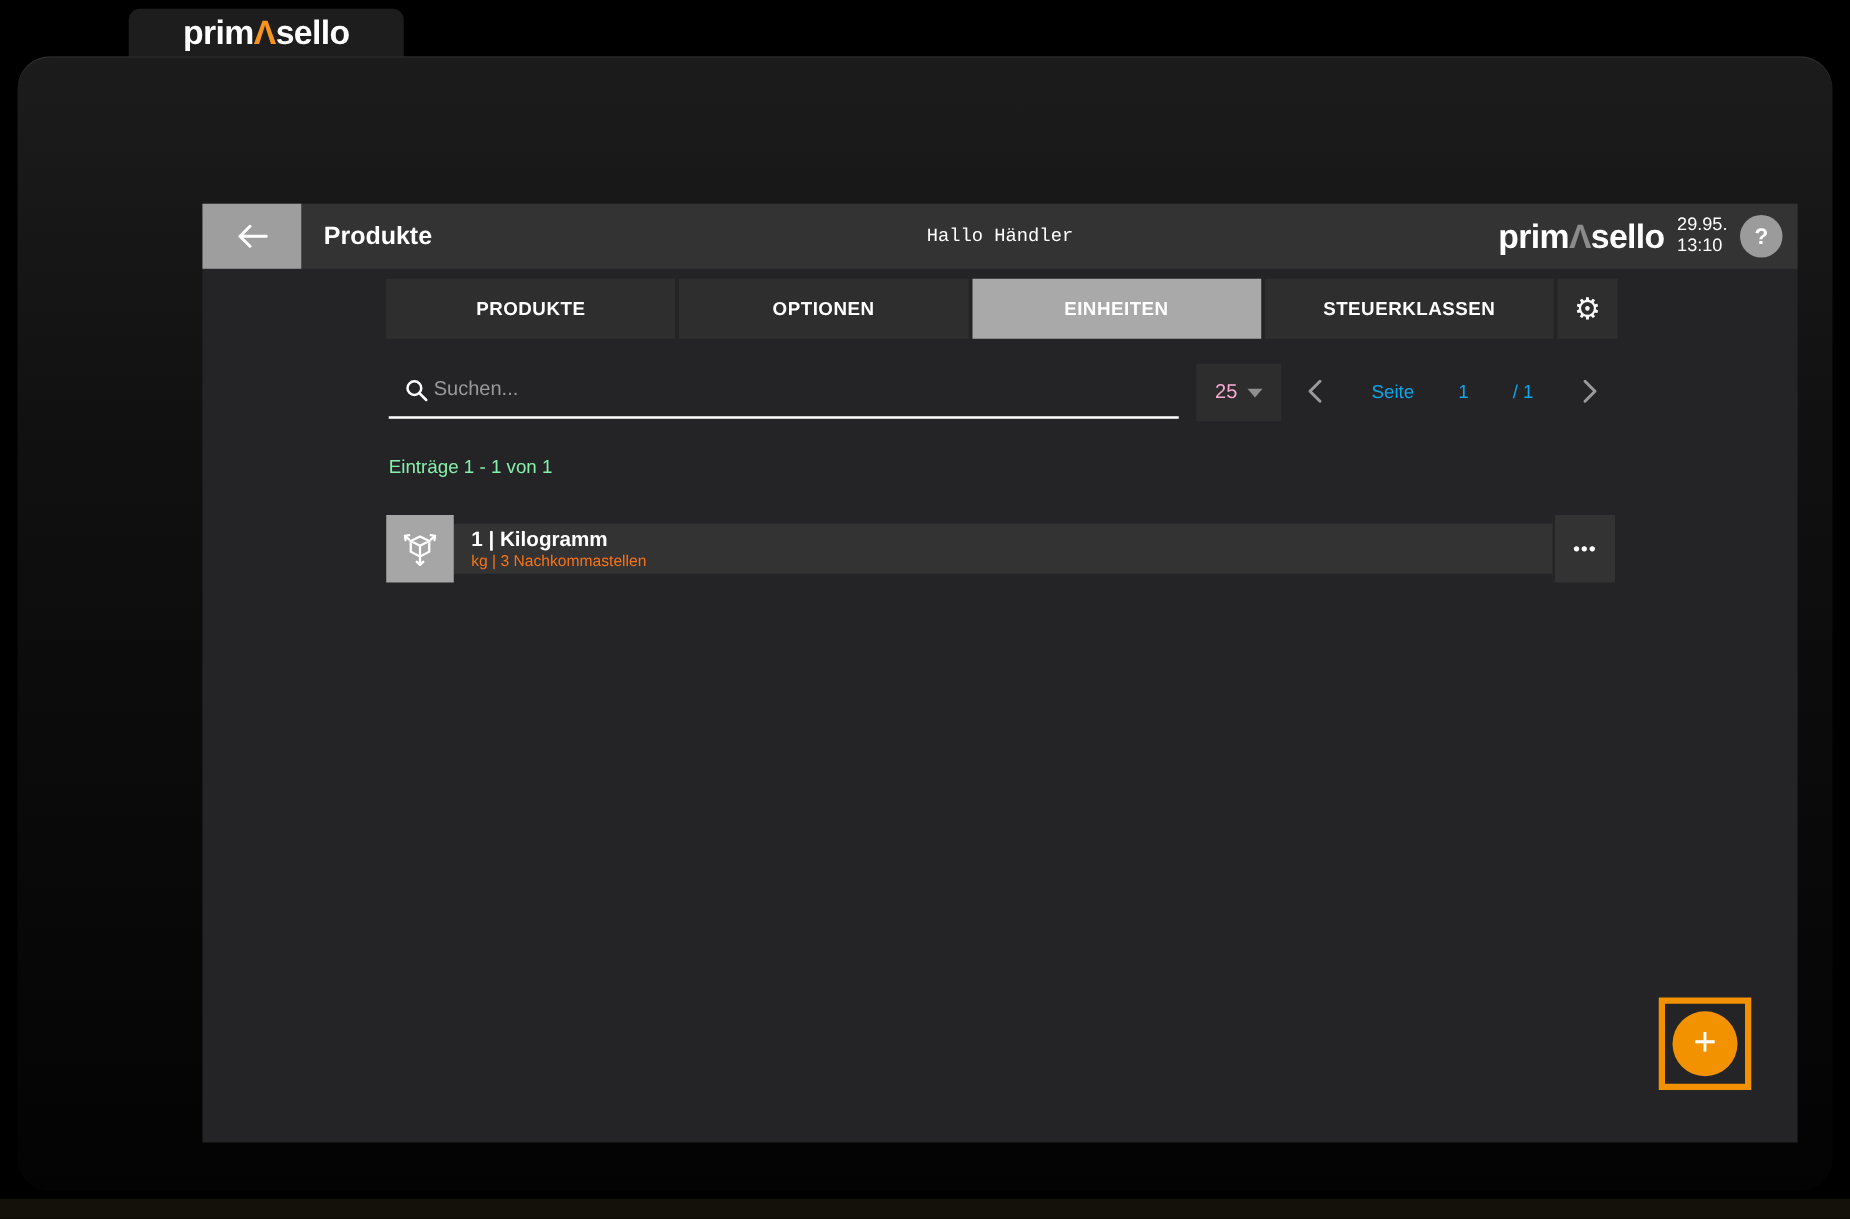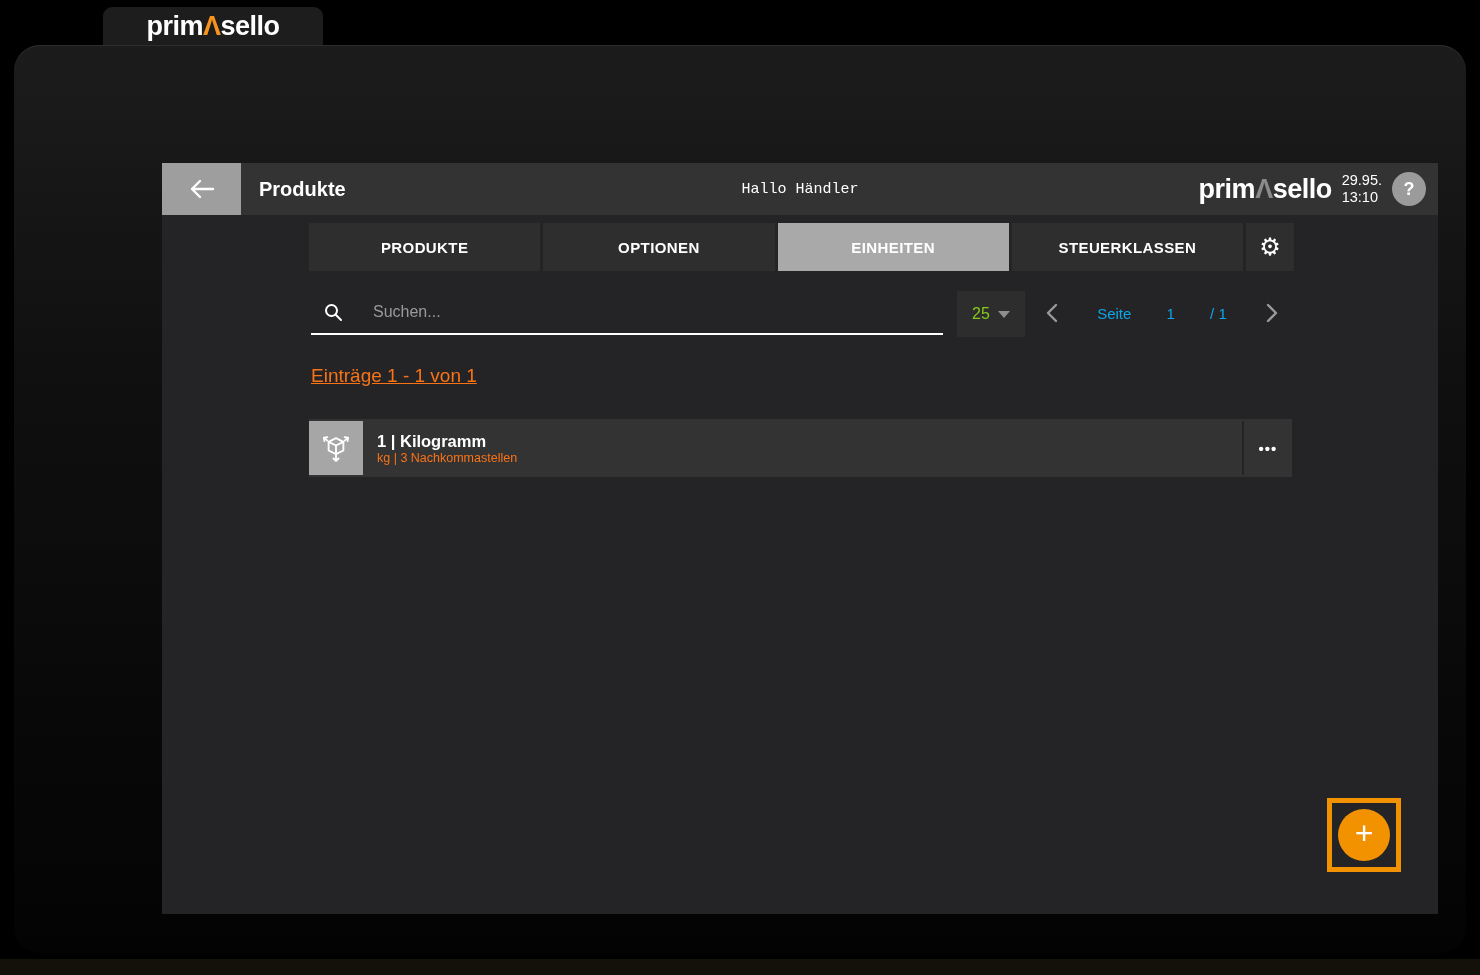--- a/index.html
+++ b/index.html
@@ -49,42 +49,42 @@
   .tab { flex:1; background:#2e2e2f; color:#fff; border:none; cursor:pointer;
          font-family:"Liberation Sans", sans-serif;
          font-size:15px; font-weight:bold; letter-spacing:0.4px; }
   .tab.active { background:#a9a9a9; }
   .gear-btn { flex:0 0 48px; background:#2e2e2f; border:none; cursor:pointer;
               color:#fff; display:flex; align-items:center; justify-content:center; }
   .gear-glyph { font-family:"DejaVu Sans", sans-serif; font-size:24px; color:#fff; }
 
   
   .search-field { position:absolute; left:149px; top:128px; width:632px; height:44px;
-                  border-bottom:2px solid #fff; display:flex; align-items:center; gap:30px;
+                  border-bottom:2px solid #fff; display:flex; align-items:center; gap:4px;
                   padding-left:12px; }
   .search-input { background:transparent; border:none; outline:none; color:#ddd;
                   font-size:16px; width:540px; font-family:"Liberation Sans", sans-serif; }
   .search-input::placeholder { color:#9a9a9a; opacity:1; }
 
   .page-size { position:absolute; left:795px; top:128px; width:68px; height:46px;
                background:#2d2d2e; border:none; cursor:pointer;
                display:flex; align-items:center; justify-content:center; gap:8px;
-               color:#84cc16; font-size:16px; }
+               color:#f9a8d4; font-size:16px; }
   .caret-down { width:0; height:0; border-left:6px solid transparent;
                 border-right:6px solid transparent; border-top:7px solid #8f8f8f; }
 
   .pagination { position:absolute; left:880px; top:126px; width:240px; height:48px;
                 display:flex; align-items:center; justify-content:space-between;
                 color:#0ea5e9; font-size:15px; }
   .chev-btn { background:none; border:none; cursor:pointer; padding:4px; display:flex; }
 
-  .summary { position:absolute; left:149px; top:202px; color:#f97316; font-size:19px;text-decoration:underline; }
-
-  
-  .row { position:absolute; left:147px; top:256px; width:983px; height:58px;
+  .summary { position:absolute; left:149px; top:202px; color:#86efac; font-size:15px; }
+
+  
+  .row { position:absolute; left:147px; top:256px; width:983px; height:40px;
          background:#333333; display:flex; align-items:center; cursor:pointer; }
   .row-icon-tile { width:54px; height:54px; background:#a6a6a6; flex:0 0 auto;
                    display:flex; align-items:center; justify-content:center; }
   .row-text { flex:1; padding-left:14px; }
   .row-title { color:#fff; font-size:16.5px; font-weight:bold; line-height:1.25; }
   .row-sub { color:#f97316; font-size:12.5px; }
   .row-actions { width:50px; height:54px; border-left:2px solid #242427;
                  background:#333333; border-top:none; border-right:none; border-bottom:none;
                  color:#fff; cursor:pointer; font-size:15px; font-weight:bold;
                  letter-spacing:1px; display:flex; align-items:center; justify-content:center; }

